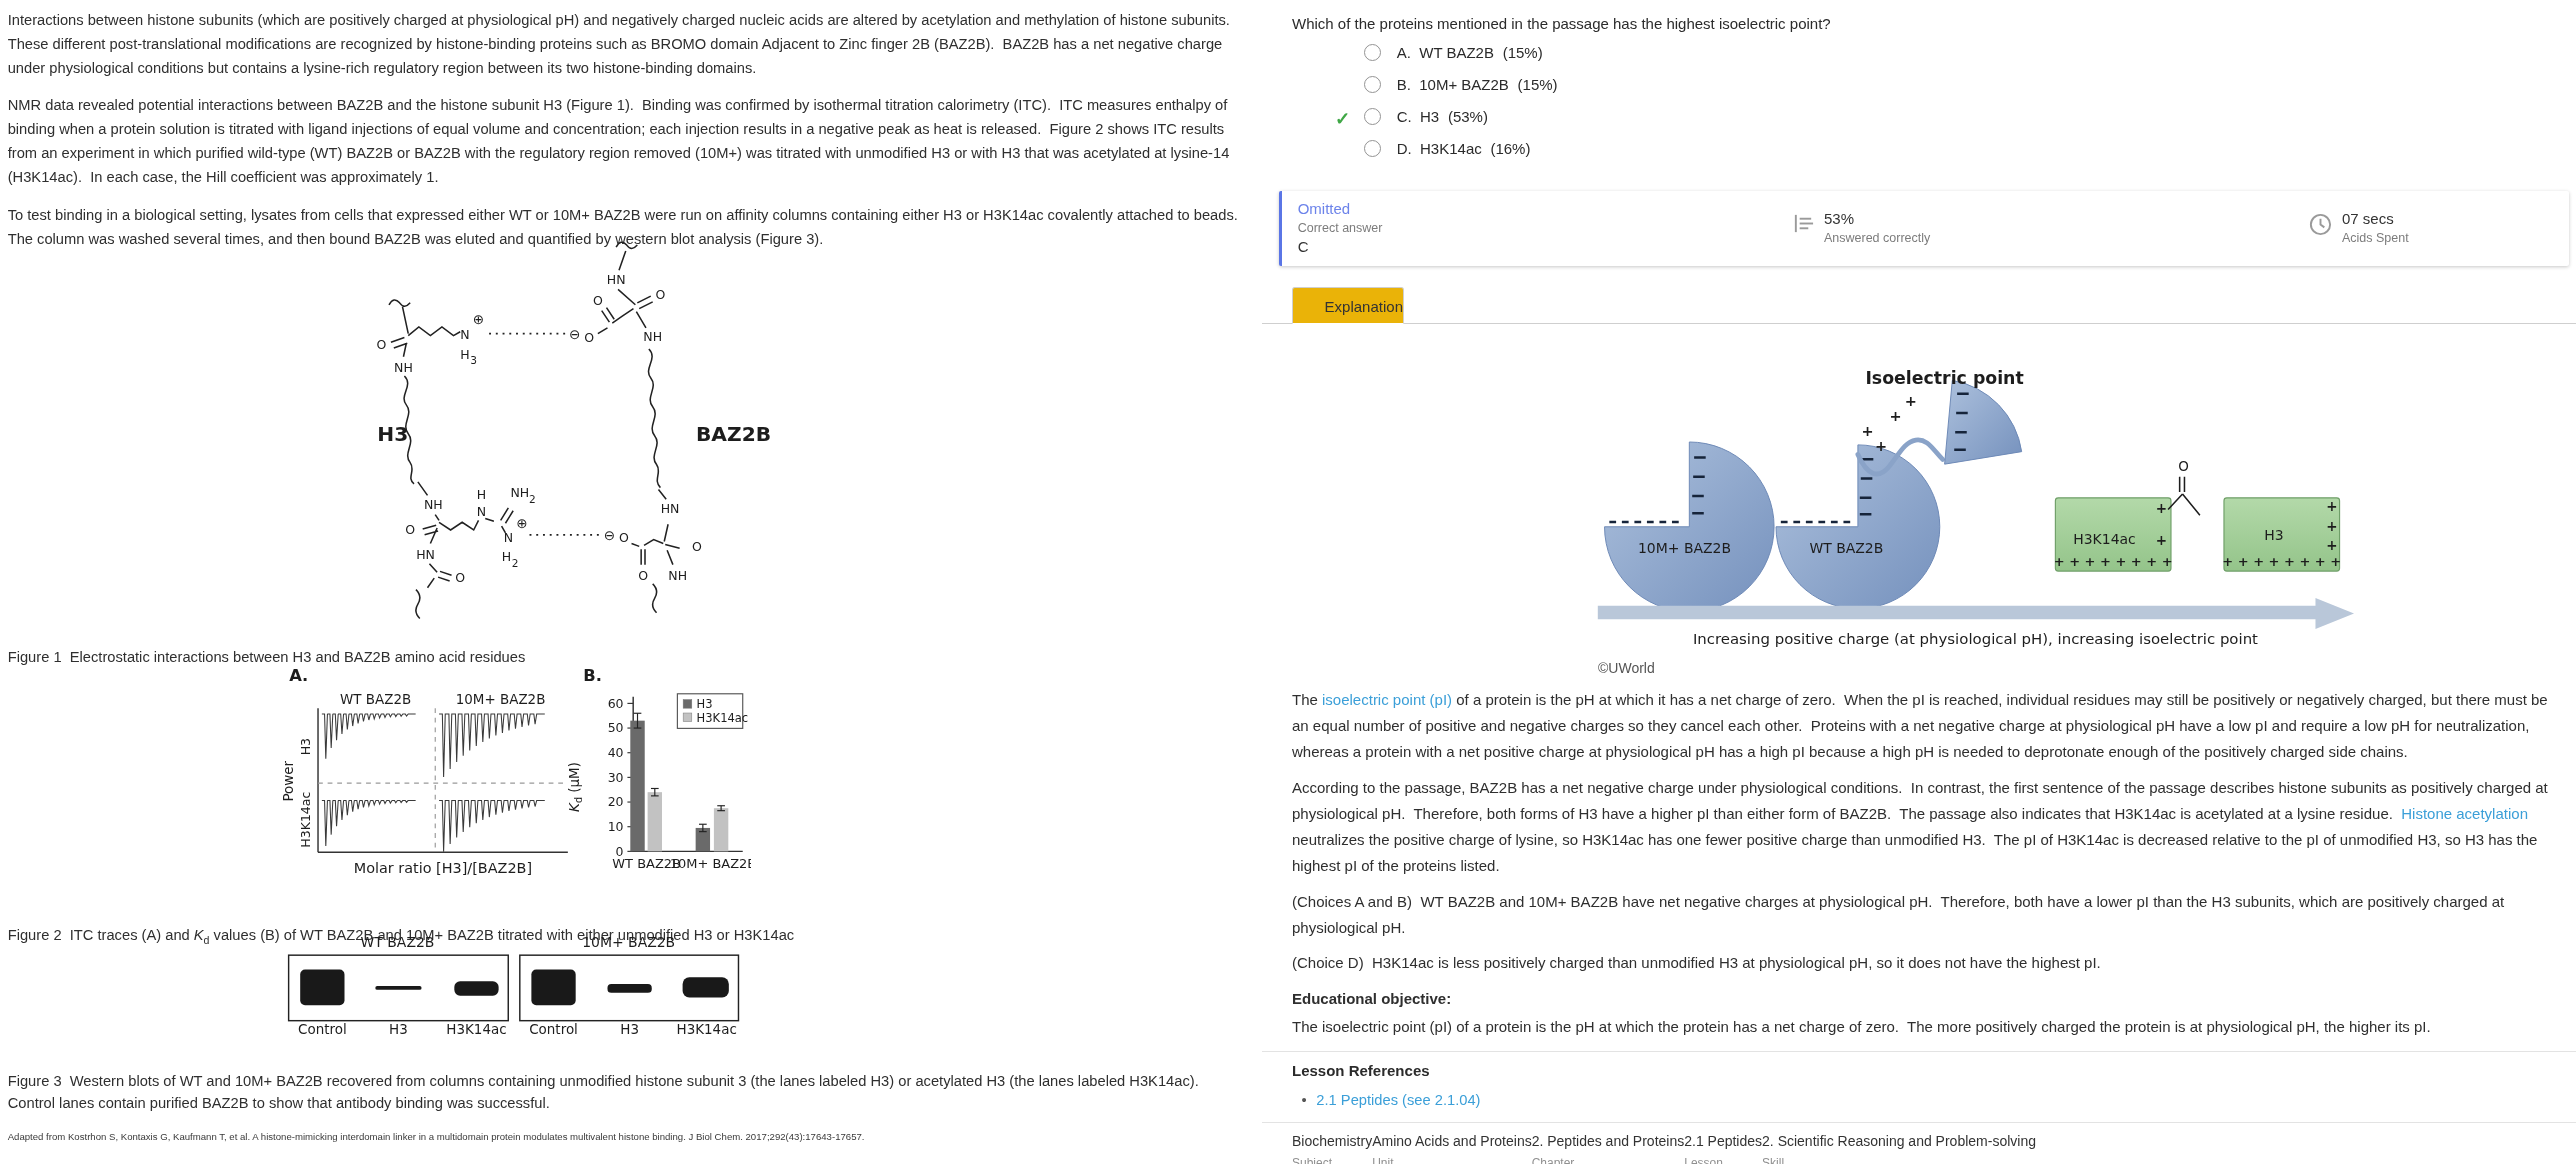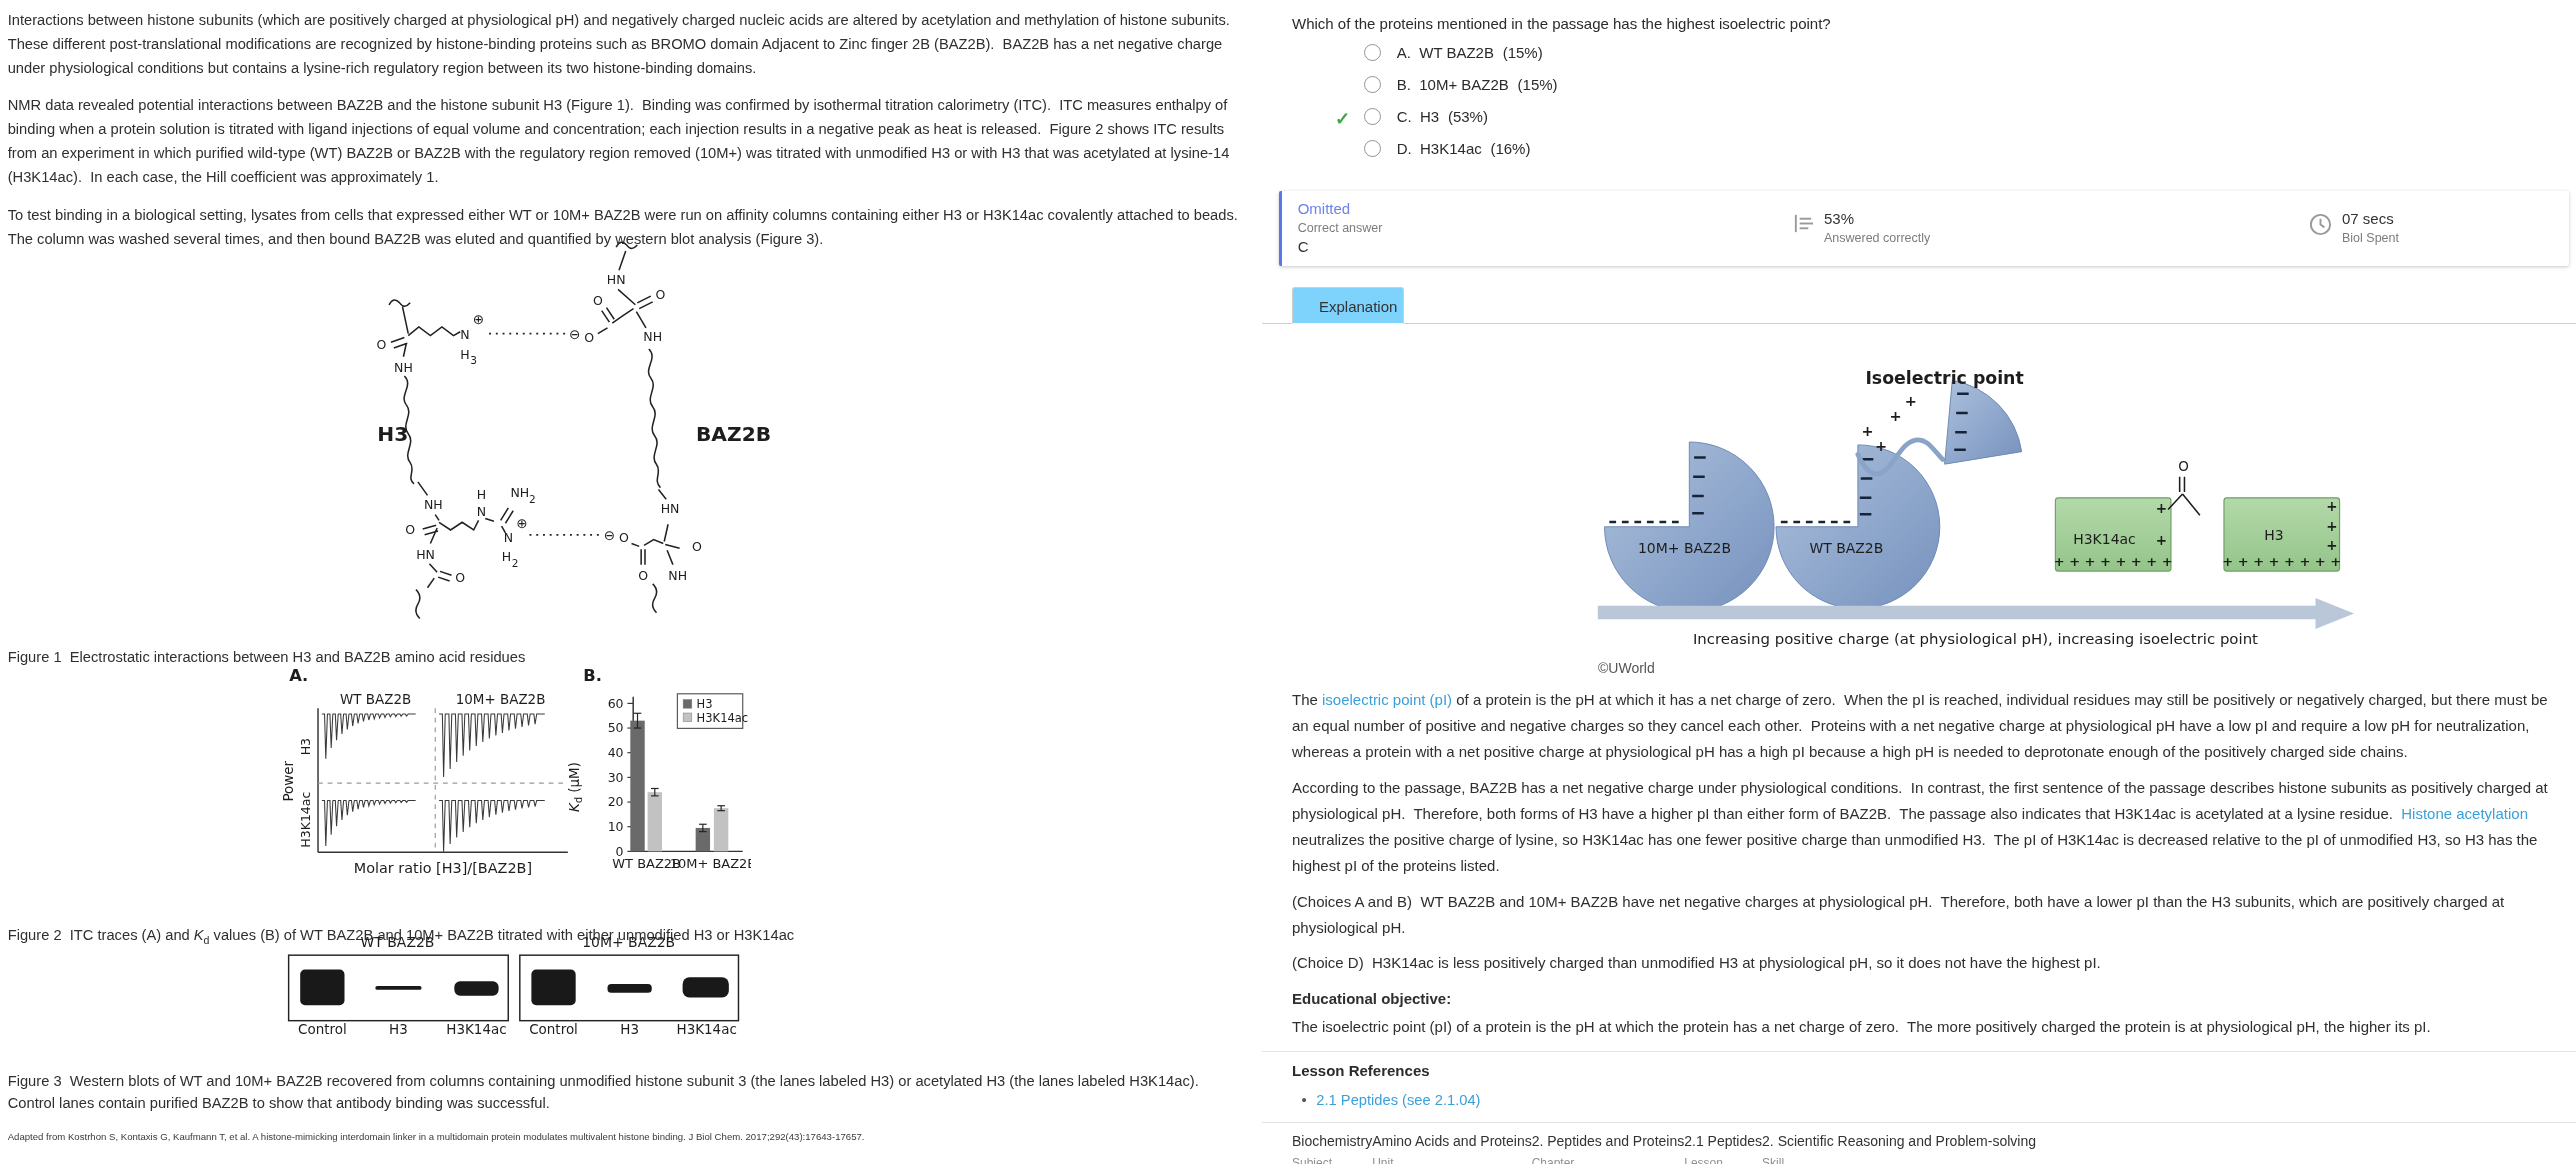--- a/index.html
+++ b/index.html
@@ -28,23 +28,23 @@
   .choice-text .pct{margin-left:8.7px;}
   .stats-card{position:relative;margin:19px 0 0 17.3px;width:1290px;height:75px;background:#fff;
               border-left:3.9px solid #5a75e6;box-shadow:0 1px 3.9px rgba(0,0,0,.22);border-radius:1.9px;}
   .sc-col1{position:absolute;left:15.4px;top:8.7px;}
   .sc-omitted{color:#6c83ea;font-size:15px;}
   .sc-sub{color:#7c7c7c;font-size:12.5px;margin-top:3.9px;}
   .sc-ans{color:#333;font-size:15px;margin-top:3.9px;}
   .sc-col{position:absolute;top:19px;display:flex;align-items:flex-start;justify-content:center;}
   .sc-icon{margin-right:8.7px;margin-top:1.9px;}
   .sc-val{font-size:15px;color:#333;}
-  .tab{position:relative;z-index:2;margin:21px 0 0 30px;width:112px;height:37px;line-height:37px;text-align:left;
+  .tab{position:relative;z-index:2;margin:21px 0 0 30px;width:112px;height:37px;line-height:37px;text-align:right;
        border:1px solid #cfcfcf;border-bottom:1px solid #fff;border-radius:2.9px 2.9px 0 0;font-size:15px;color:#333;
-       background:#7dd3fc;cursor:pointer;padding-left:26px;}
+       background:#eab308;cursor:pointer;}
   .tabline{height:1px;background:#cfcfcf;margin-top:-1px;}
   .diagram-wrap{margin:39px 0 0 278px;width:867px;}
   .cuw{margin:3.9px 0 0 336px;font-size:14px;color:#555;}
   .expl{margin:11.6px 0 0 30px;width:1267px;font-size:15px;line-height:26px;color:#2f2f2f;}
   .expl p{margin:0 0 9.6px 0;white-space:pre-wrap;}
   .eo-head{font-weight:bold;}
   .rule{height:1px;background:#e3e3e3;margin-top:11.6px;}
   .refs{margin:9.6px 0 0 30px;}
   .refs-head{font-size:15px;font-weight:bold;color:#2b2b2b;margin-top:9.6px;}
   .refs-list{margin:13.5px 0 0 9.6px;}
@@ -293,21 +293,21 @@
       </div>
       <div class="sc-col" style="left:1026px;">
         <span class="sc-icon">
           <svg width="25" height="25" viewBox="0 0 26 26" fill="none" stroke="#9a9a9a" stroke-width="2">
             <circle cx="13" cy="13" r="10"></circle>
               <path d="M13 7 L13 13 L17 16"></path>
           </svg>
         </span>
         <span>
           <div class="sc-val">07 secs</div>
-          <div class="sc-sub">Biol Spent</div>
+          <div class="sc-sub">Acids Spent</div>
         </span>
       </div>
     </div>
 
     <div class="tab">Explanation</div>
     <div class="tabline"></div>
 
     <div class="diagram-wrap">
       <svg width="867" height="289" viewBox="0 0 900 300">
         <defs>

